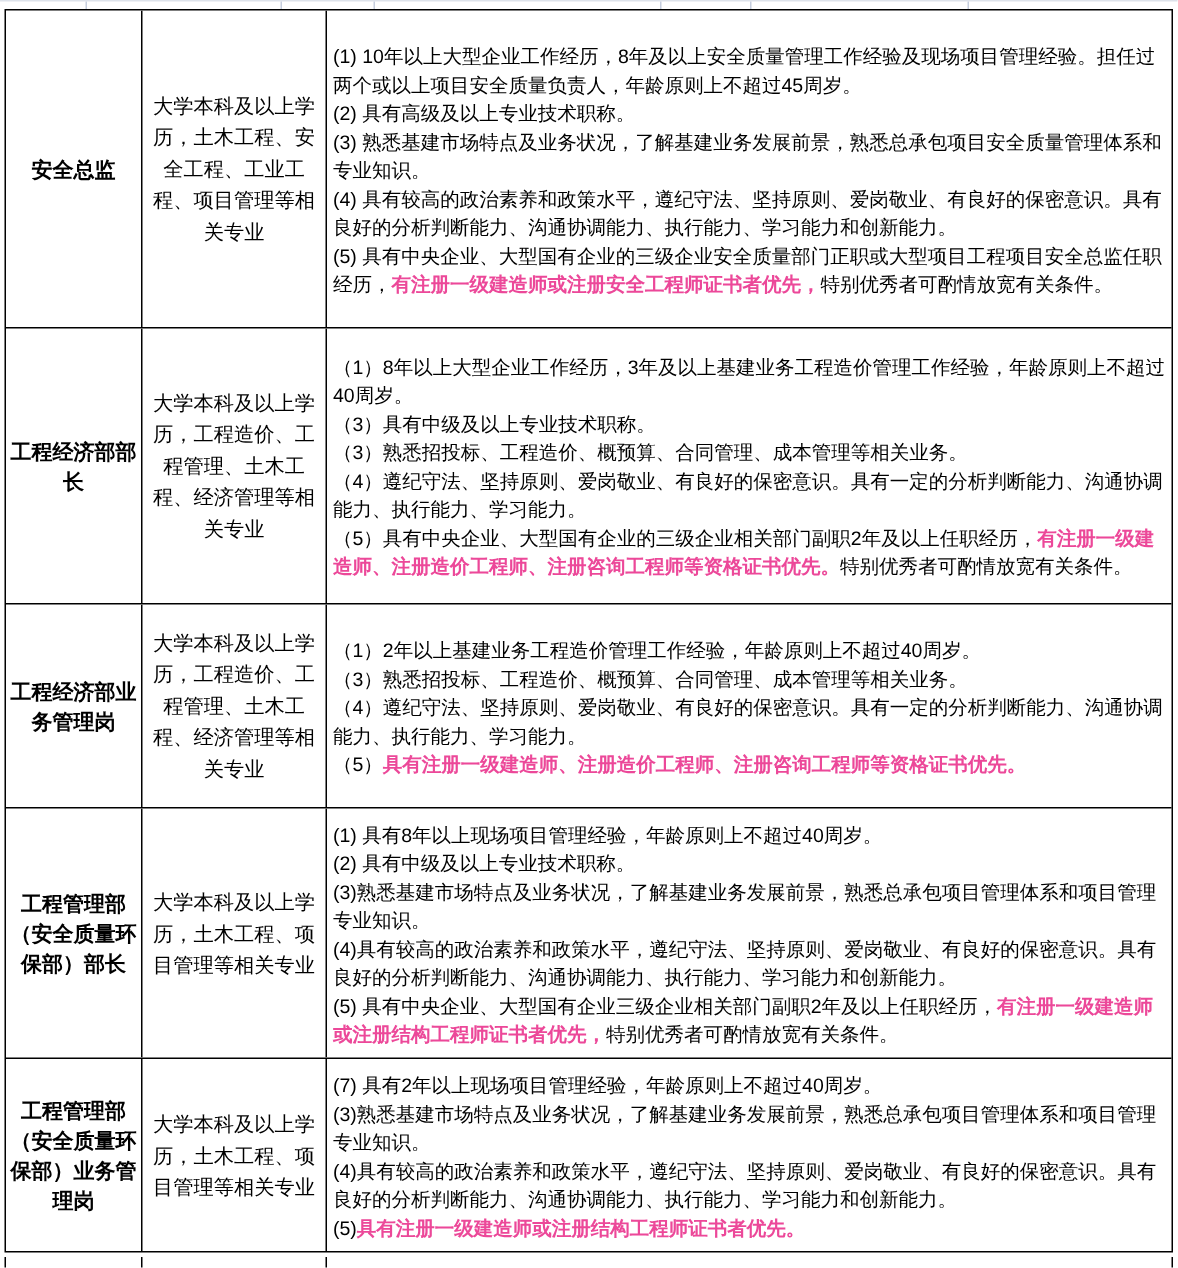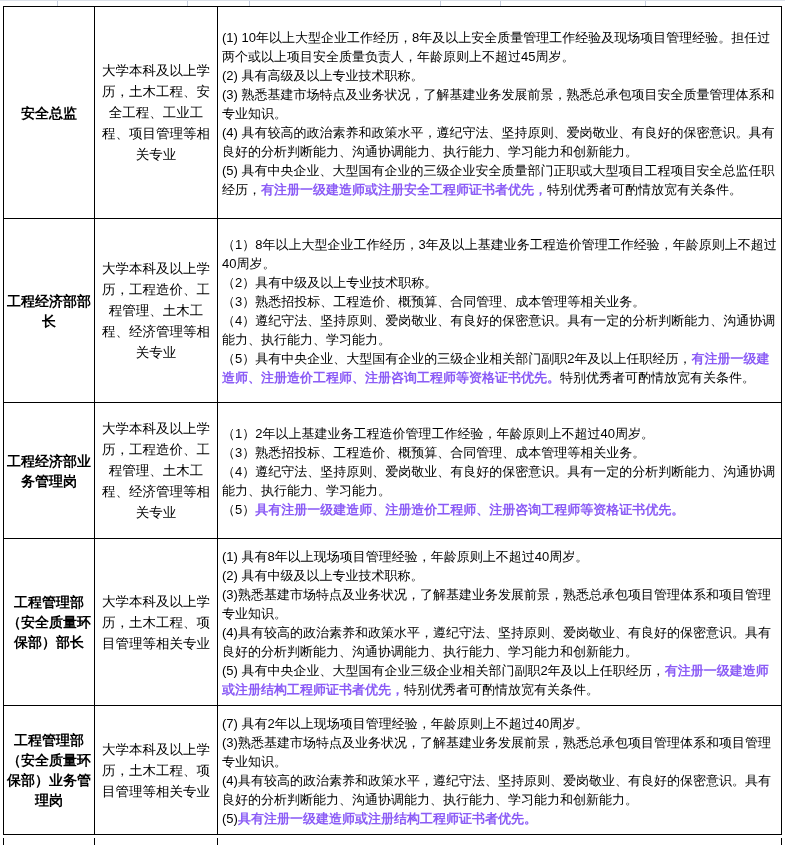--- a/index.html
+++ b/index.html
@@ -25,21 +25,21 @@
   .pos-cell{
     border-right:1px solid #000;display:flex;align-items:center;justify-content:center;
     text-align:center;font-weight:bold;font-size:14px;line-height:20px;padding:2px 3px;
   }
   .edu-cell{
     border-right:1px solid #000;display:flex;align-items:center;justify-content:center;
     text-align:center;font-size:13.5px;line-height:21px;padding:2px 4px;
   }
   .req-cell{padding:3px 4px 2px 4px;font-size:13px;line-height:19px;display:flex;flex-direction:column;justify-content:center;}
   .req-item{margin:0;}
-  .red{color:#8b5cf6;font-weight:bold;}
+  .red{color:#ec4899;font-weight:bold;}
   
   .bottom-sliver{position:absolute;left:0;top:838px;width:785px;height:7px;background:#fff;}
   .bottom-sliver .vtick{position:absolute;top:0;width:1px;height:7px;background:#000;}
 </style>
 </head>
 <body>
 
 <div class="top-sliver">
   <div class="vtick" style="left:57px"></div>
   <div class="vtick" style="left:187px"></div>
@@ -67,21 +67,21 @@
     </div>
     <div class="row" style="height: 184px;">
       <div class="cell pos-cell">
         <span>工程经济部部长</span>
       </div>
       <div class="cell edu-cell">
         <span>大学本科及以上学历，工程造价、工程管理、土木工程、经济管理等相关专业</span>
       </div>
       <div class="cell req-cell">
         <div class="req-item"><span>（1）8年以上大型企业工作经历，3年及以上基建业务工程造价管理工作经验，年龄原则上不超过40周岁。</span></div>
-        <div class="req-item"><span>（2）具有中级及以上专业技术职称。</span></div>
+        <div class="req-item"><span>（3）具有中级及以上专业技术职称。</span></div>
         <div class="req-item"><span>（3）熟悉招投标、工程造价、概预算、合同管理、成本管理等相关业务。</span></div>
         <div class="req-item"><span>（4）遵纪守法、坚持原则、爱岗敬业、有良好的保密意识。具有一定的分析判断能力、沟通协调能力、执行能力、学习能力。</span></div>
         <div class="req-item"><span>（5）具有中央企业、大型国有企业的三级企业相关部门副职2年及以上任职经历，</span><span class="red">有注册一级建造师、注册造价工程师、注册咨询工程师等资格证书优先。</span><span>特别优秀者可酌情放宽有关条件。</span></div>
       </div>
     </div>
     <div class="row" style="height: 136px;">
       <div class="cell pos-cell">
         <span>工程经济部业务管理岗</span>
       </div>
       <div class="cell edu-cell">

